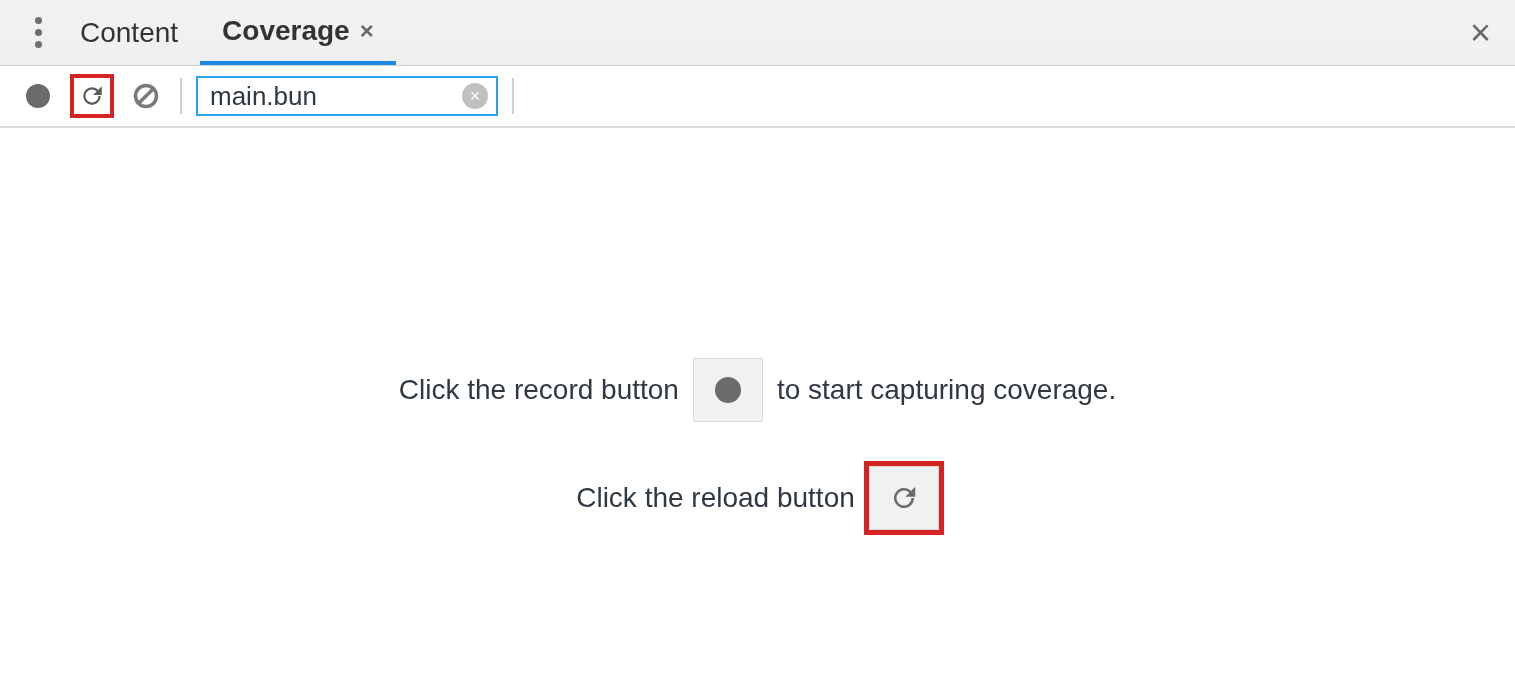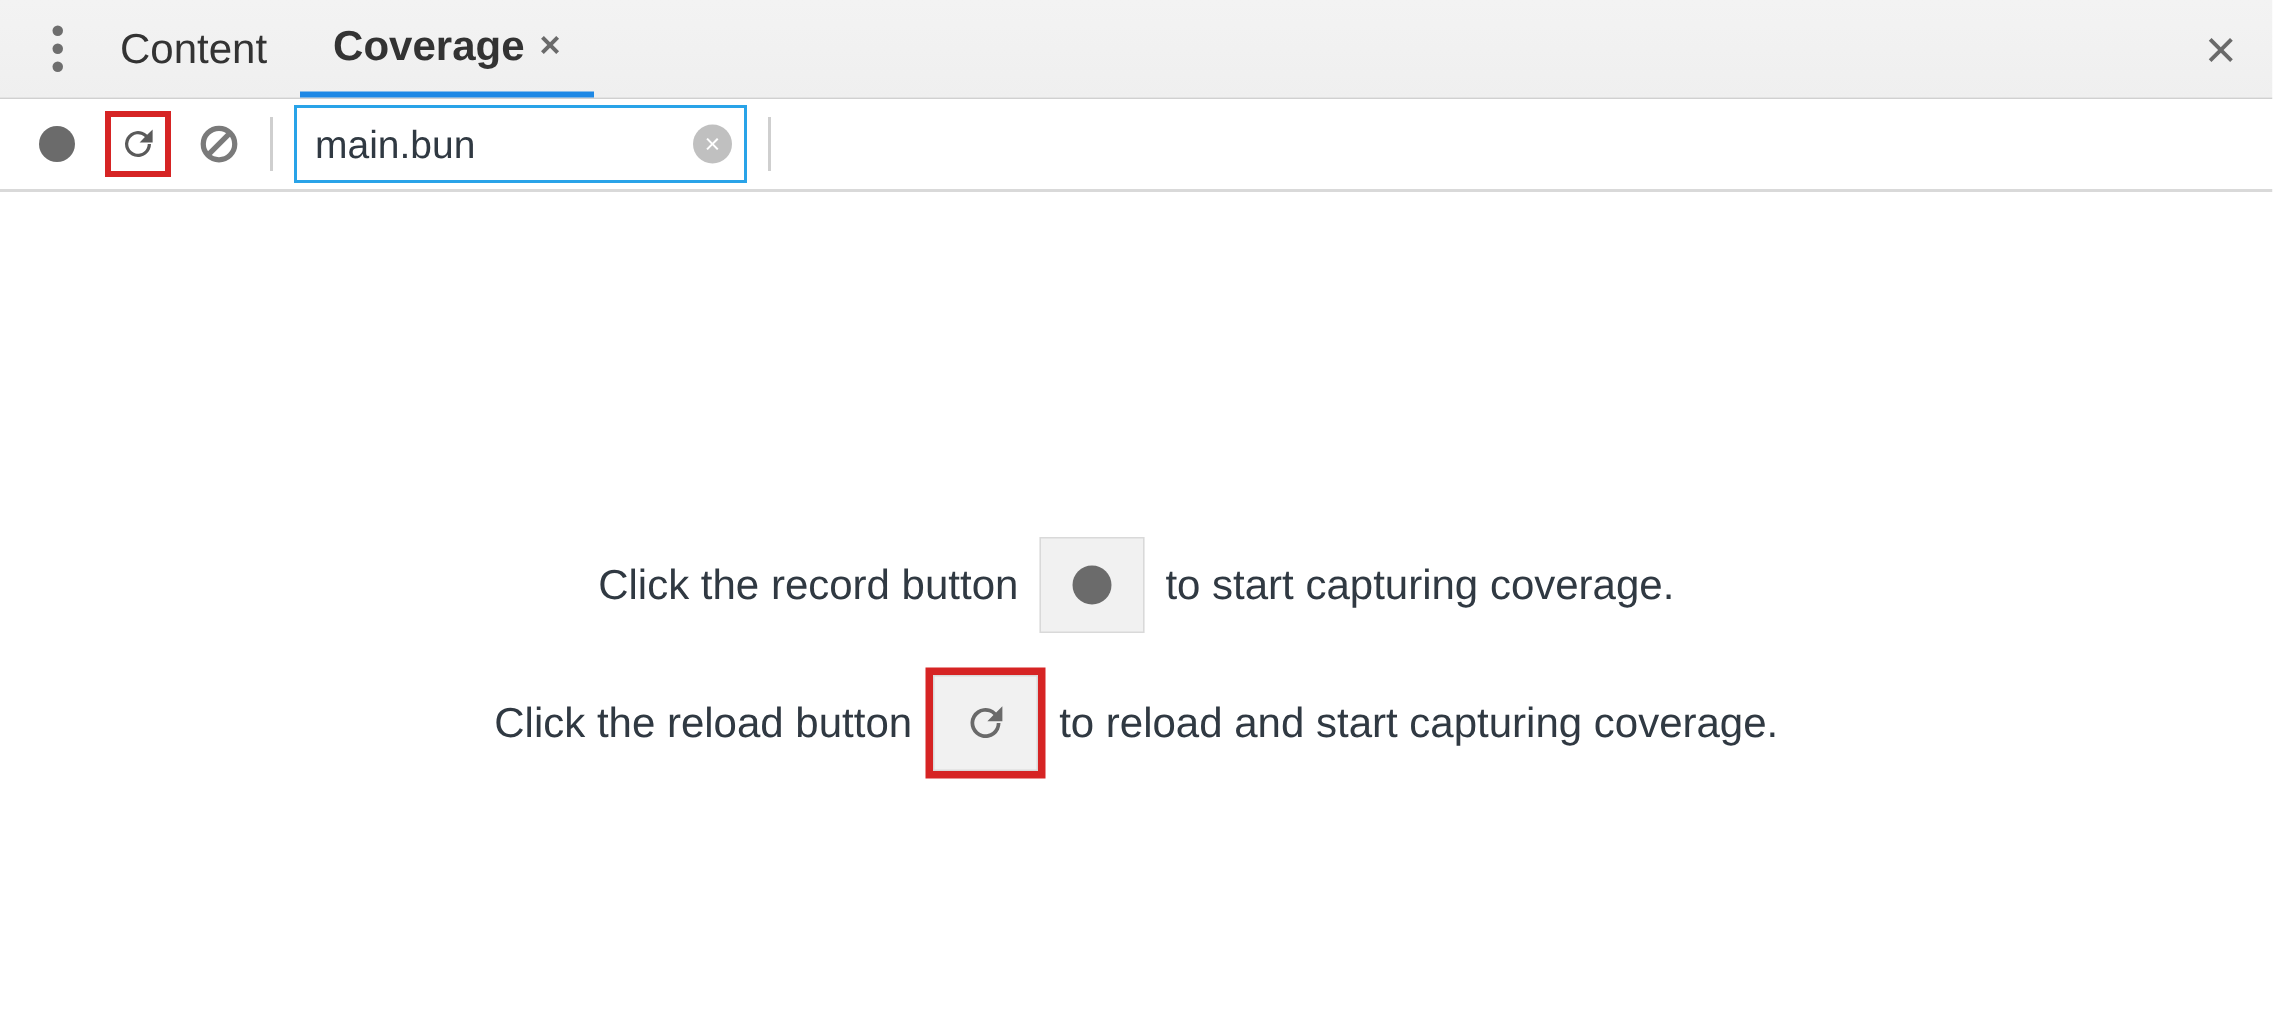--- a/index.html
+++ b/index.html
@@ -77,21 +77,21 @@
     background:#6b6b6b;
   }
   .reload-svg { width:26px; height:26px; fill:#5a5a5a; }
   .highlight-red { outline:4px solid #d62424; outline-offset:-2px; }
   .ban-svg { width:28px; height:28px; }
   .vdiv {
     width:2px; height:36px; background:#cfcfcf;
   }
   .filter-wrap {
     position:relative;
-    width:302px; height:52px;
+    width:302px; height:40px;
     border:2px solid #29a3e8;
   }
   .filter-input {
     width:100%; height:100%;
     border:none; outline:none;
     font-size:26px;
     padding:0 44px 0 12px;
     color:#303942;
     background:transparent;
   }
@@ -112,21 +112,21 @@
   }
 
   
   .content {
     position:relative;
     height: calc(100% - 66px - 62px);
   }
   .hints {
     position:absolute; top:230px; left:0; right:0;
     display:flex; flex-direction:column; align-items:center;
-    gap:28px;
+    gap:44px;
     font-size:28px;
     color:#303942;
   }
   .hint-row {
     display:flex; align-items:center; gap:14px;
   }
   .mini-btn {
     width:70px; height:64px;
     background:#f1f1f1;
     border:1px solid #d9d9d9;
@@ -198,17 +198,16 @@
       <span>to start capturing coverage.</span>
     </div>
 
     <div class="hint-row">
       <span>Click the reload button</span>
       <div class="mini-btn reload-h">
         <svg class="reload-svg" viewBox="0 0 24 24">
           <path fill="#6a6a6a" d="M17.65 6.35A8 8 0 1 0 20 12h-2a6 6 0 1 1-1.76-4.24L13 11h8V3l-3.35 3.35z"></path>
         </svg>
       </div>
-      <span>to reload and start capturing coverage.</span>
     </div>
 
   </div>
 </div>
 
 </body></html>

